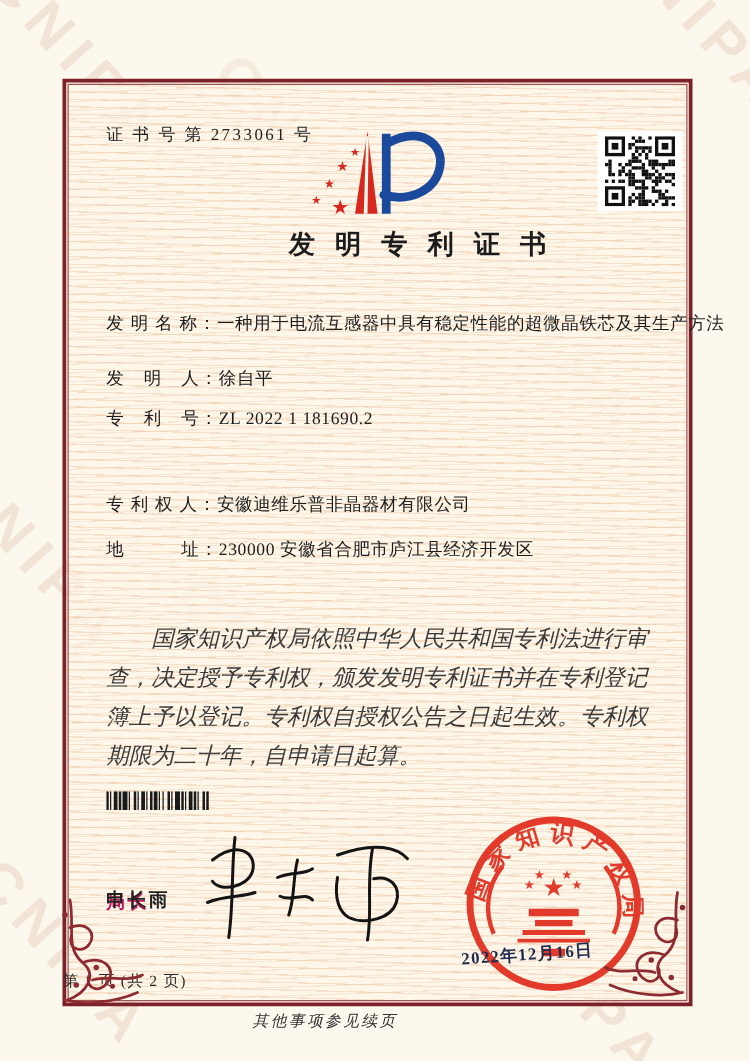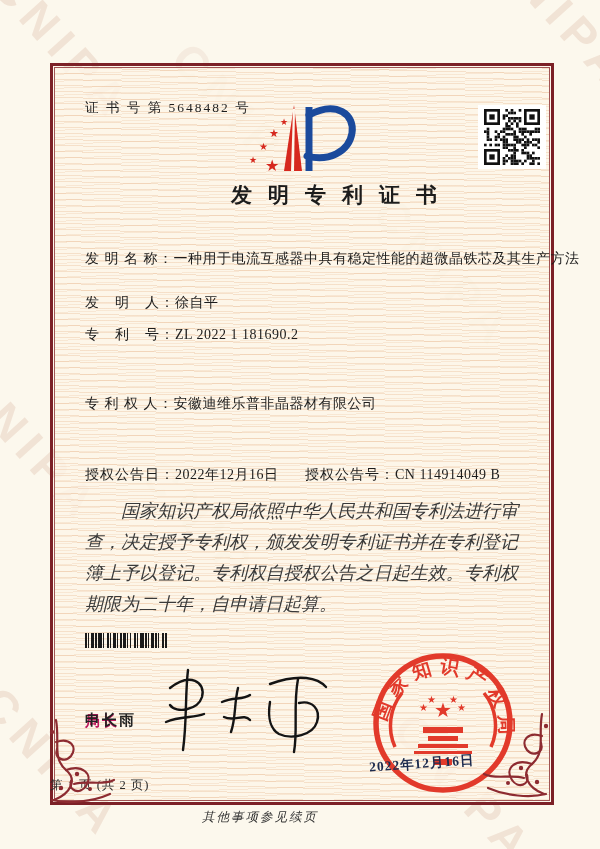--- a/index.html
+++ b/index.html
@@ -81,21 +81,21 @@
   <div class="wm light" style="left:120px;top:508px">CNIPA</div>
   <div class="wm" style="left:-40px;top:736px">CNIPA</div>
   <div class="wm" style="left:372px;top:762px">CNIPA</div>
 
   <div class="frame">
     <div class="frame-inner"></div>
   </div>
 
   <div class="content">
 
-    <div class="cert-no">证 书 号 第 5648482 号</div>
+    <div class="cert-no">证 书 号 第 2733061 号</div>
 
     <svg class="logo" viewBox="0 0 142 80">
       <path d="M78,16 C106,1 124,16 121,34 C118,53 97,63 76,57" fill="none" stroke="#1b4a9c" stroke-width="7" stroke-linecap="round"></path>
       <path d="M78,8 L78,72" fill="none" stroke="#1b4a9c" stroke-width="7"></path>
       <polygon points="63,6 53,72 71,72" fill="#d6281e"></polygon>
       <polygon points="62,10 60,72 63,72 64,10" fill="#fdf7ec"></polygon>
       <text x="49" y="26" font-size="9" fill="#d6281e">★</text>
       <text x="38" y="38" font-size="11" fill="#d6281e">★</text>
       <text x="28" y="51" font-size="10" fill="#d6281e">★</text>
       <text x="18" y="64" font-size="9" fill="#d6281e">★</text>
@@ -269,25 +269,22 @@
     </div>
     <div class="row" style="top:294px">
       <span class="lbl">发　明　人：</span><span class="val">徐自平</span>
     </div>
     <div class="row" style="top:326px">
       <span class="lbl">专　利　号：</span><span class="val">ZL 2022 1 181690.2</span>
     </div>
     <div class="row" style="top:395px">
       <span class="lbl">专 利 权 人：</span><span class="val">安徽迪维乐普非晶器材有限公司</span>
     </div>
-    <div class="row" style="top:466px">
-      <span class="lbl">授权公告日：</span><span class="val">2022年12月16日</span>
-      <span class="pair2">
-        <span class="lbl">授权公告号：</span><span class="val">CN 114914049 B</span>
-      </span>
+    <div class="row" style="top:431px">
+      <span class="lbl">地　　　址：</span><span class="val">230000 安徽省合肥市庐江县经济开发区</span>
     </div>
 
     <div class="paras">
       <p>国家知识产权局依照中华人民共和国专利法进行审查，决定授予专利权，颁发发明专利证书并在专利登记簿上予以登记。专利权自授权公告之日起生效。专利权期限为二十年，自申请日起算。</p>
     </div>
 
     <svg class="barcode" viewBox="0 0 156 15" preserveAspectRatio="none">
       <g class="bars" fill="#1a1a1a">
           <rect x="0" y="0" width="2" height="15"></rect>
           <rect x="3" y="0" width="1" height="15"></rect>

